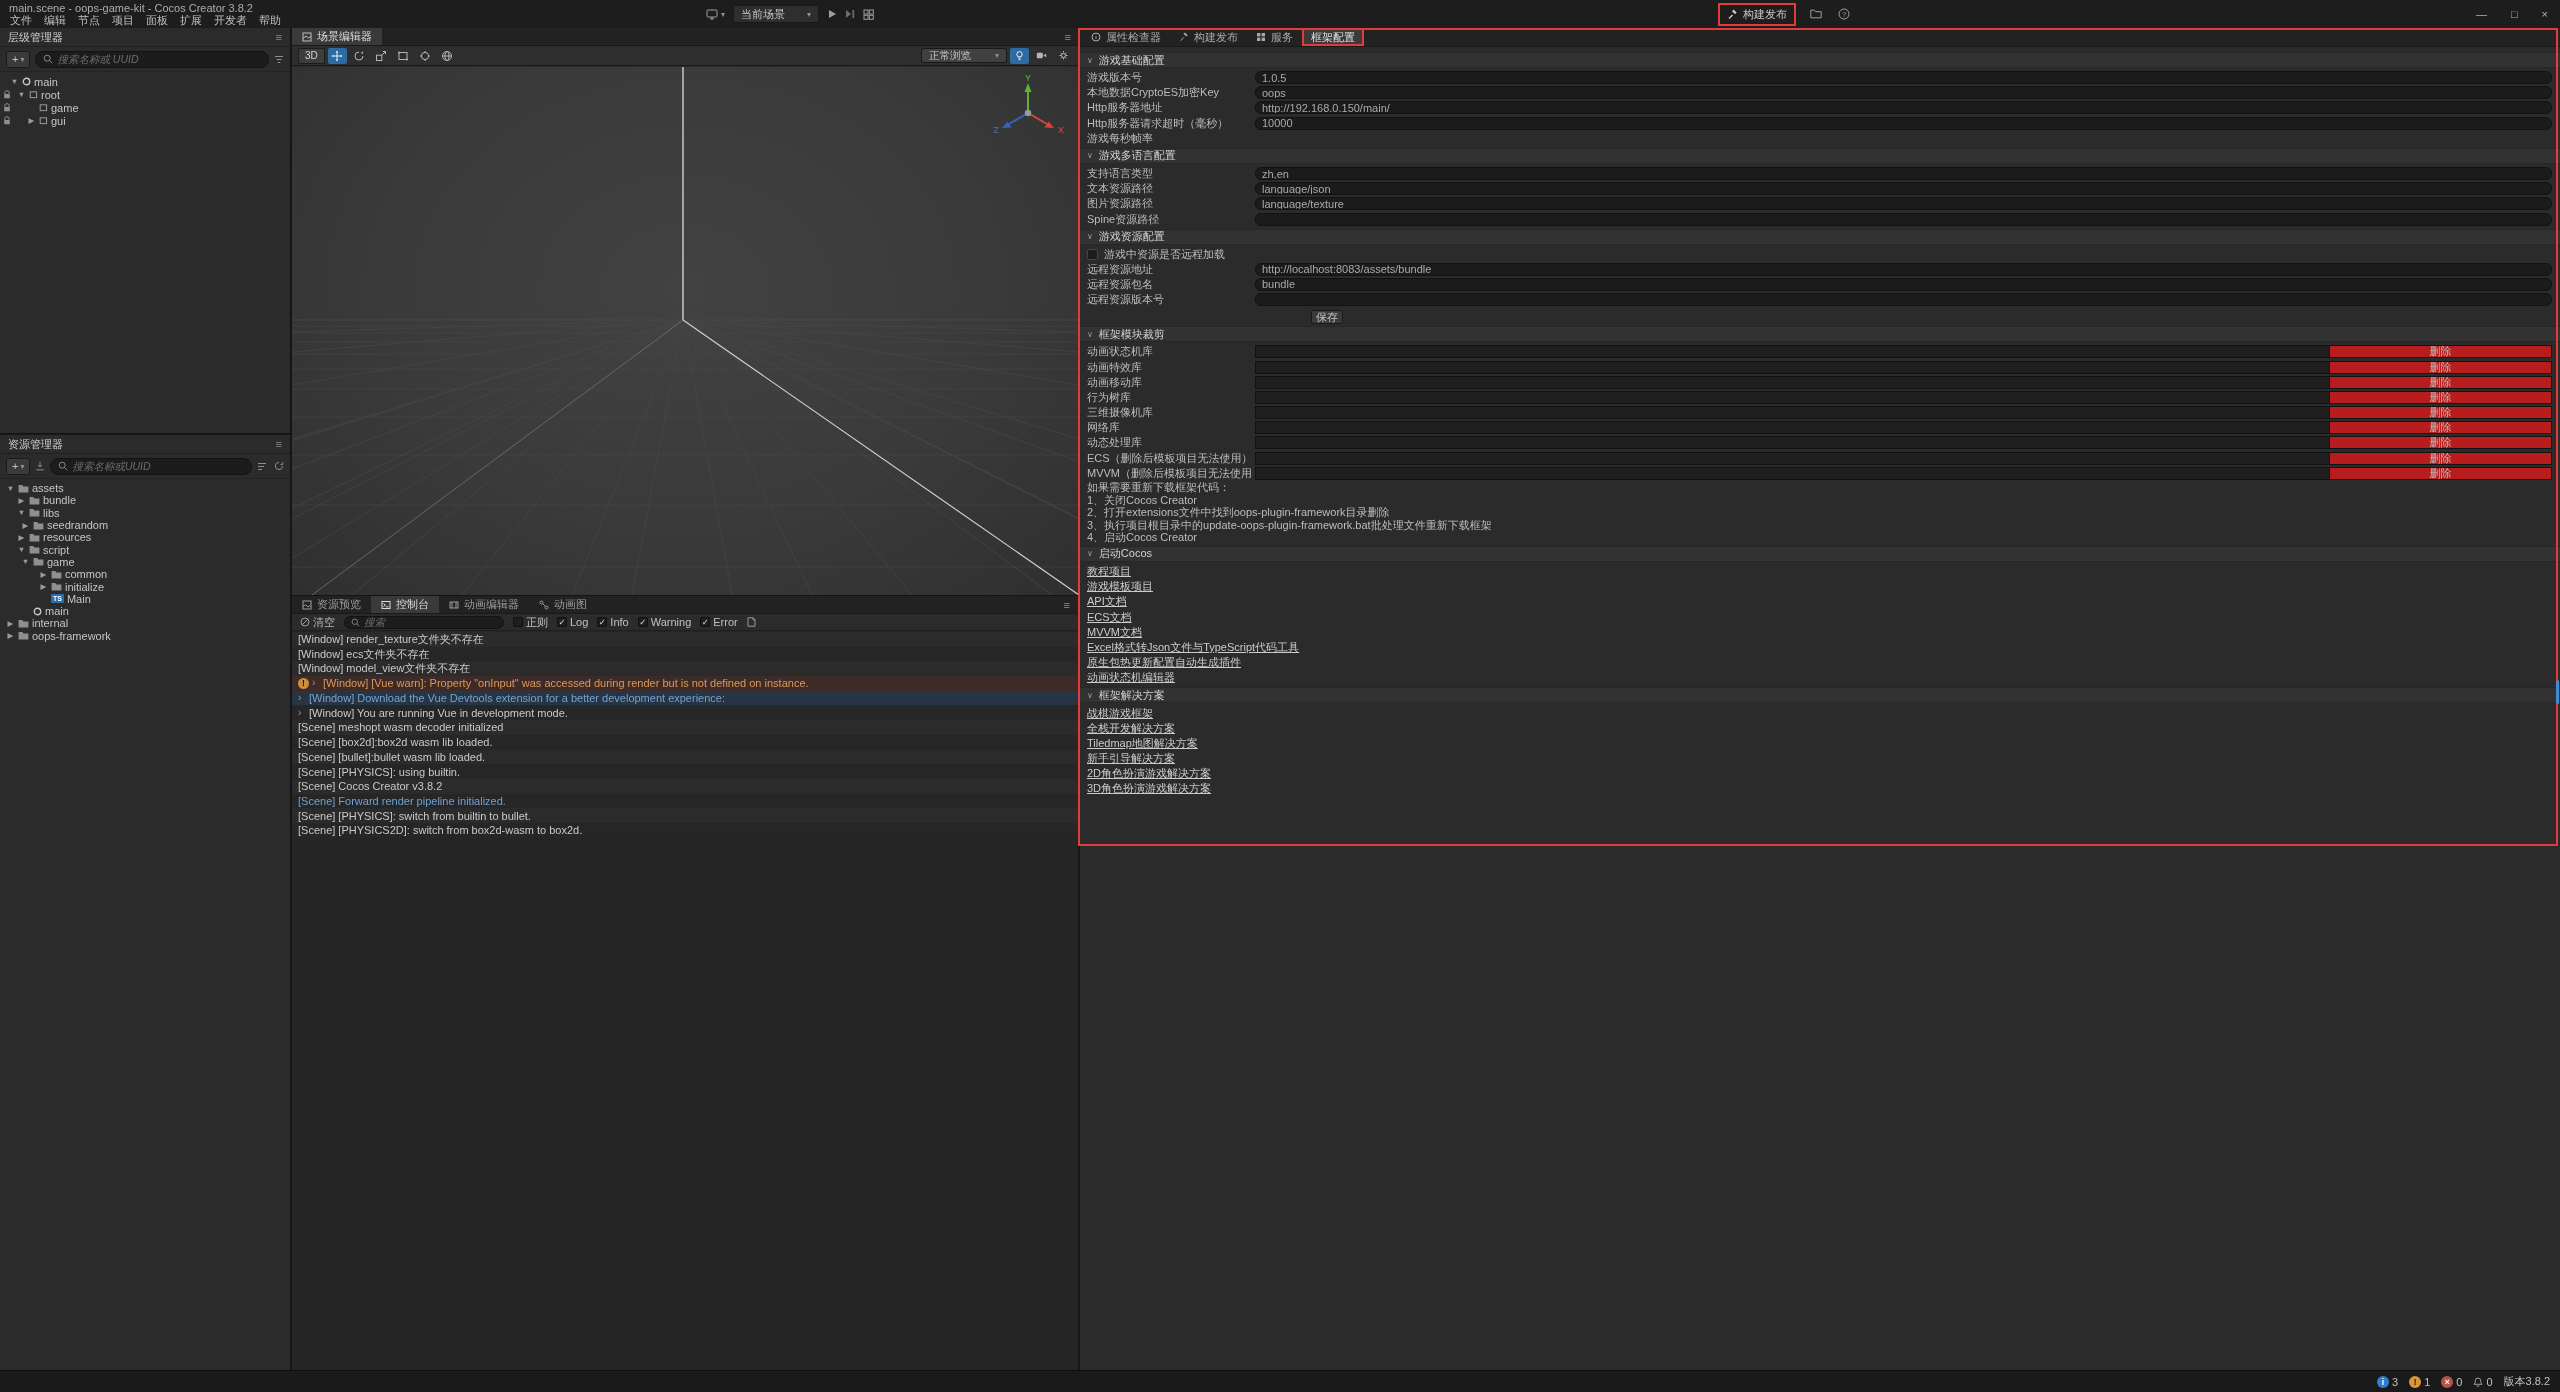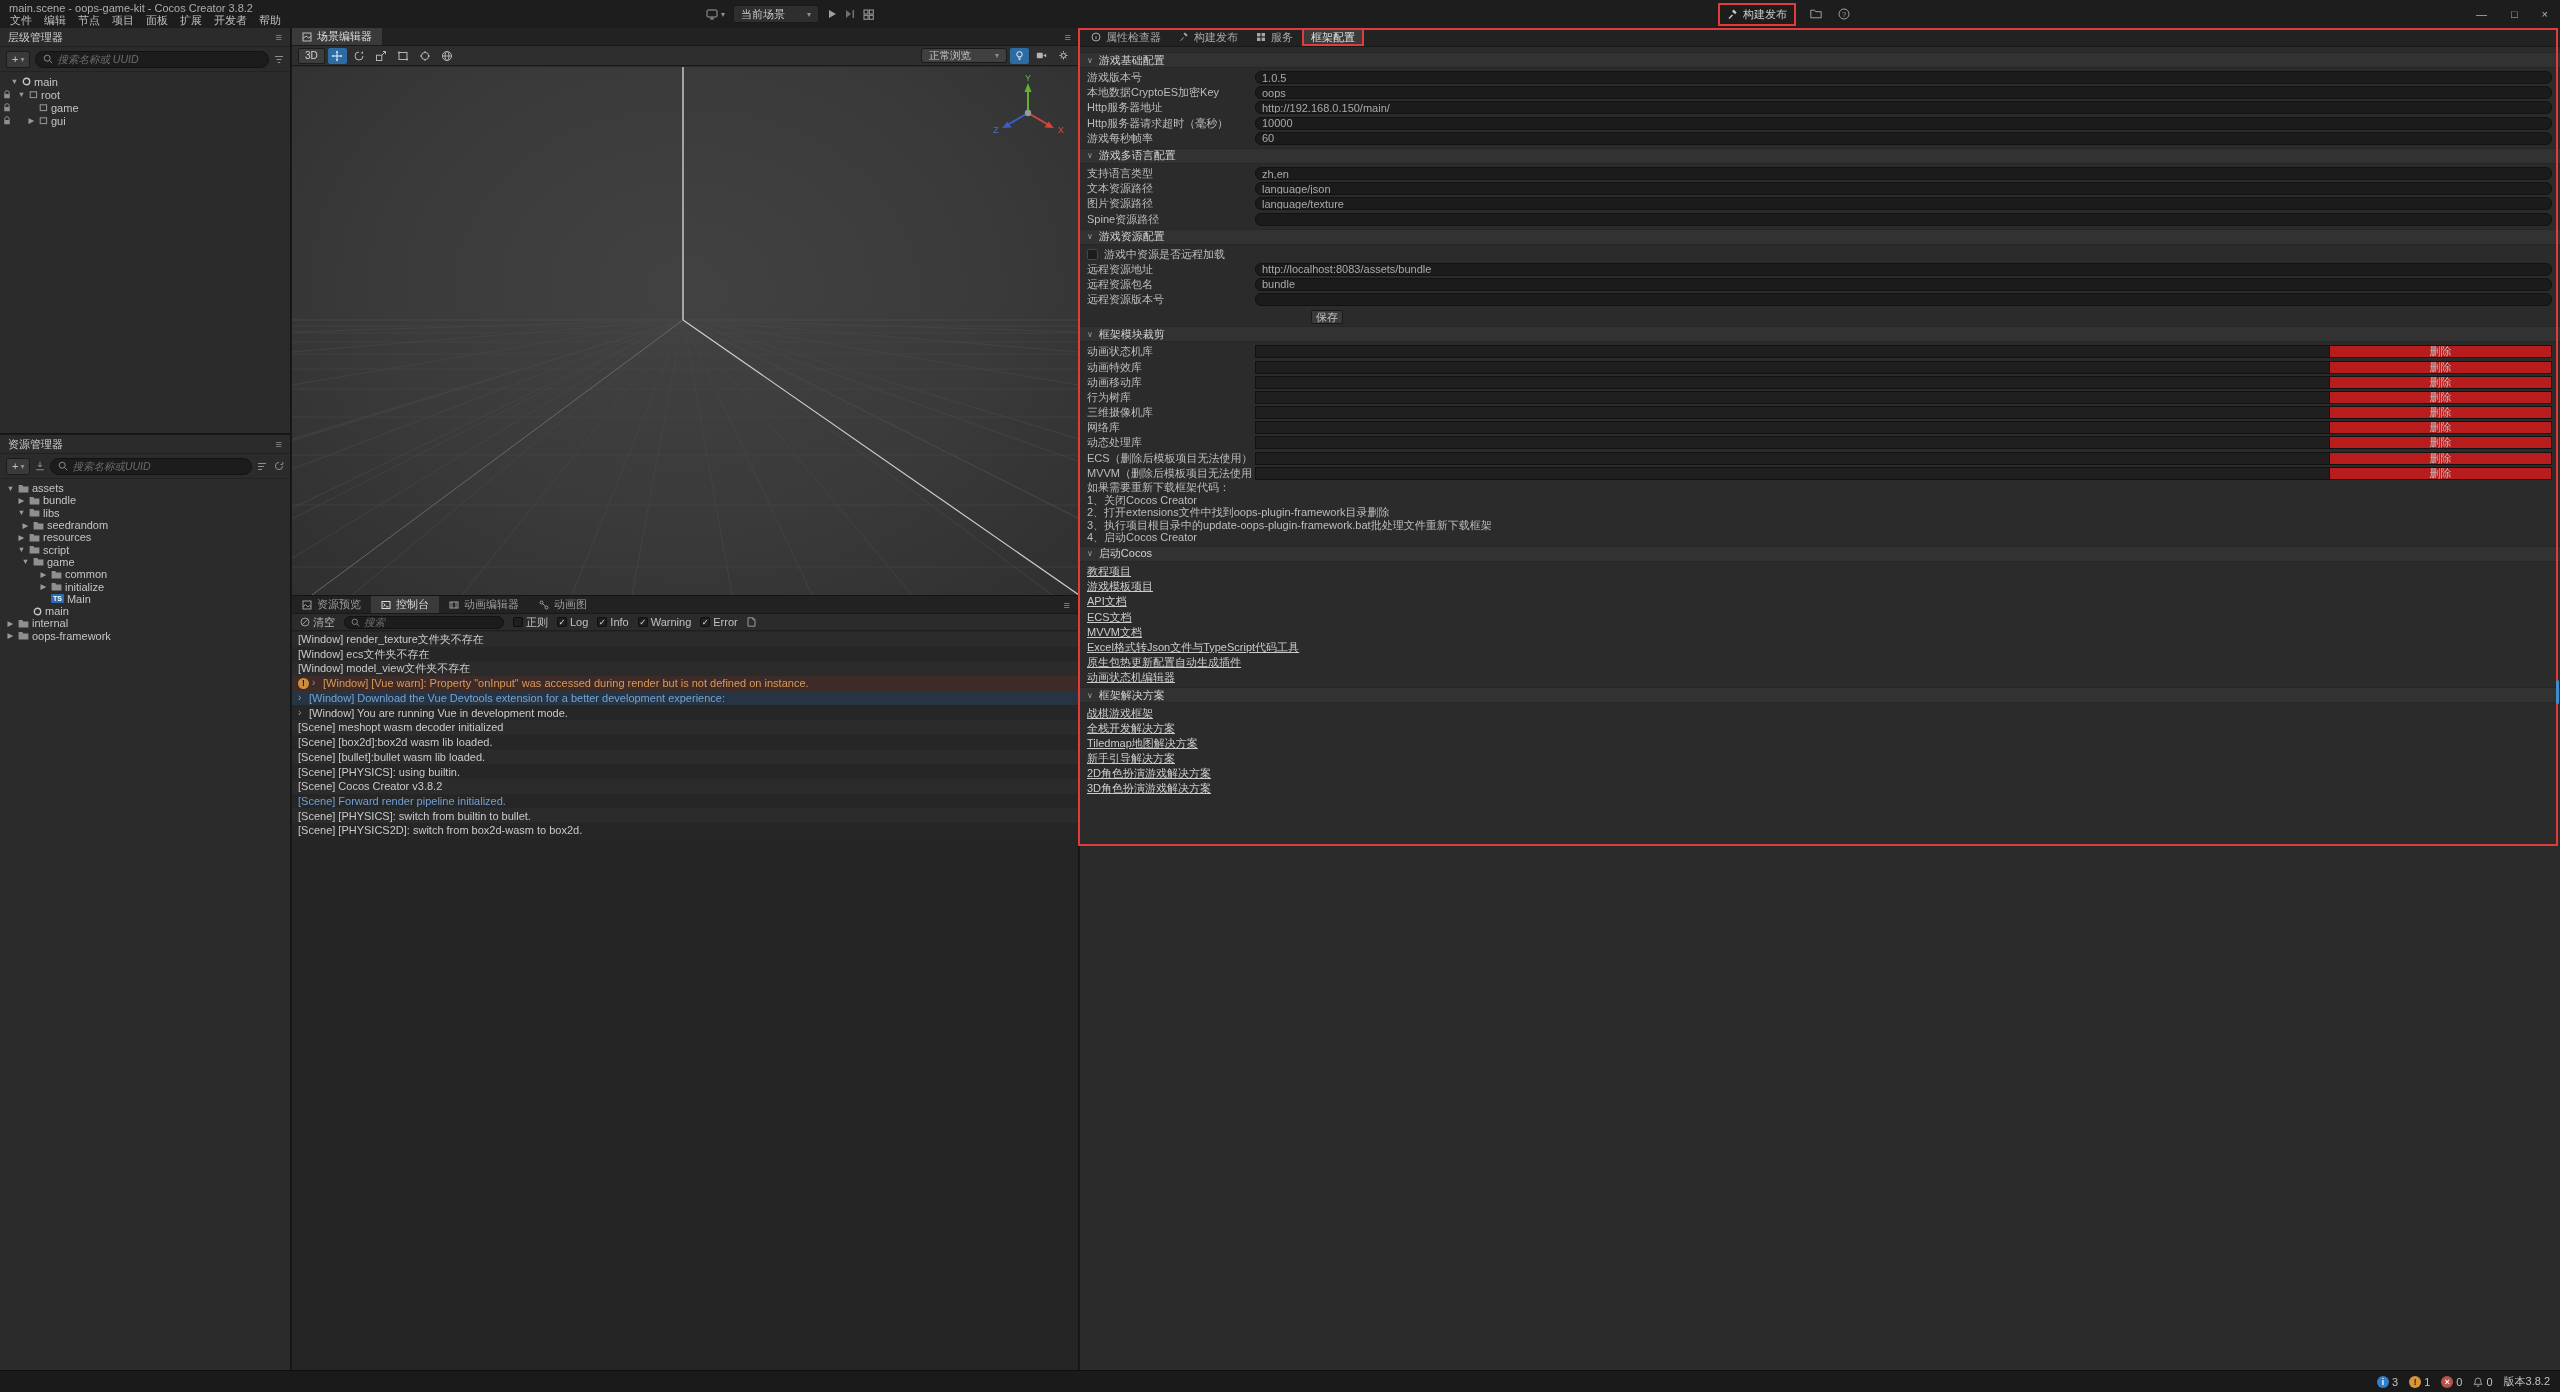--- a/index.html
+++ b/index.html
@@ -852,23 +852,20 @@
 
           <div class="frow">
             <label>Http服务器请求超时（毫秒）</label>
             <div class="inp">
               <span>10000</span>
             </div>
           </div>
 
           <div class="frow">
             <label>游戏每秒帧率</label>
-            <div class="inp">
-              <span>60</span>
-            </div>
           </div>
 
       </div>
 
       <div class="sec-h">
           <span class="sc"></span>
           <span>游戏多语言配置</span>
         </div>
       <div>
 

